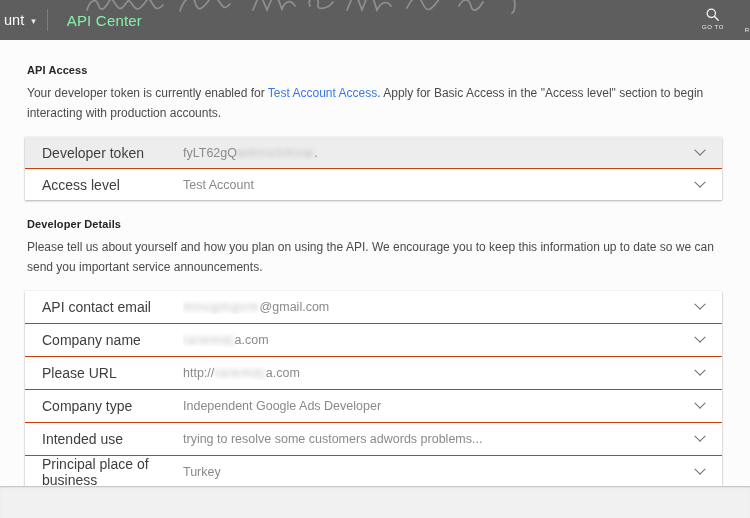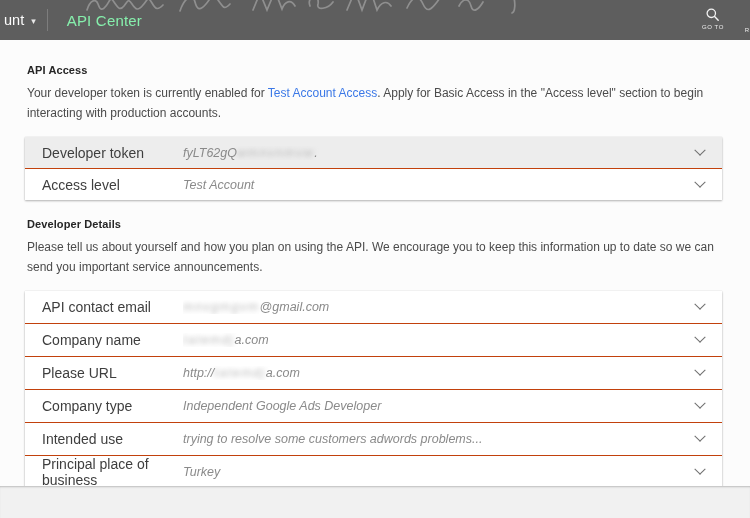--- a/index.html
+++ b/index.html
@@ -40,21 +40,21 @@
     box-shadow:0 1px 2px rgba(0,0,0,.28), 0 0 1px rgba(0,0,0,.14);
   }
   .row{
     display:flex;align-items:center;height:32px;padding:0 18px 0 17px;
     background:var(--row-bg,#fff);cursor:pointer;
   }
   .t1 .row{height:31px;}
   .row + .row{border-top:1px solid #c2410c;}
   .row.shaded{background:var(--shaded-row-bg,#ededed);}
   .row-label{width:141px;flex-shrink:0;font-size:14px;color:var(--label-text,#3e3e3e);}
-  .row-value{flex:1;font-size:12.5px;color:var(--value-text,#8a8a8a);white-space:nowrap;overflow:hidden;font-style:italic;}
+  .row-value{flex:1;font-size:12.5px;color:var(--value-text,#8a8a8a);white-space:nowrap;overflow:hidden;}
   .row-value .blurred{filter:blur(2.6px);color:#b9b9b9;letter-spacing:1.5px;}
   .chevron{
     width:7px;height:7px;flex-shrink:0;
     border-right:1.5px solid #6f6f6f;border-bottom:1.5px solid #6f6f6f;
     transform:rotate(45deg) translate(-2px,-2px);
   }
   
   .bottom-strip{
     position:absolute;left:0;bottom:0;width:750px;height:32px;
     background:var(--footer-bg,#f1f1f1);

